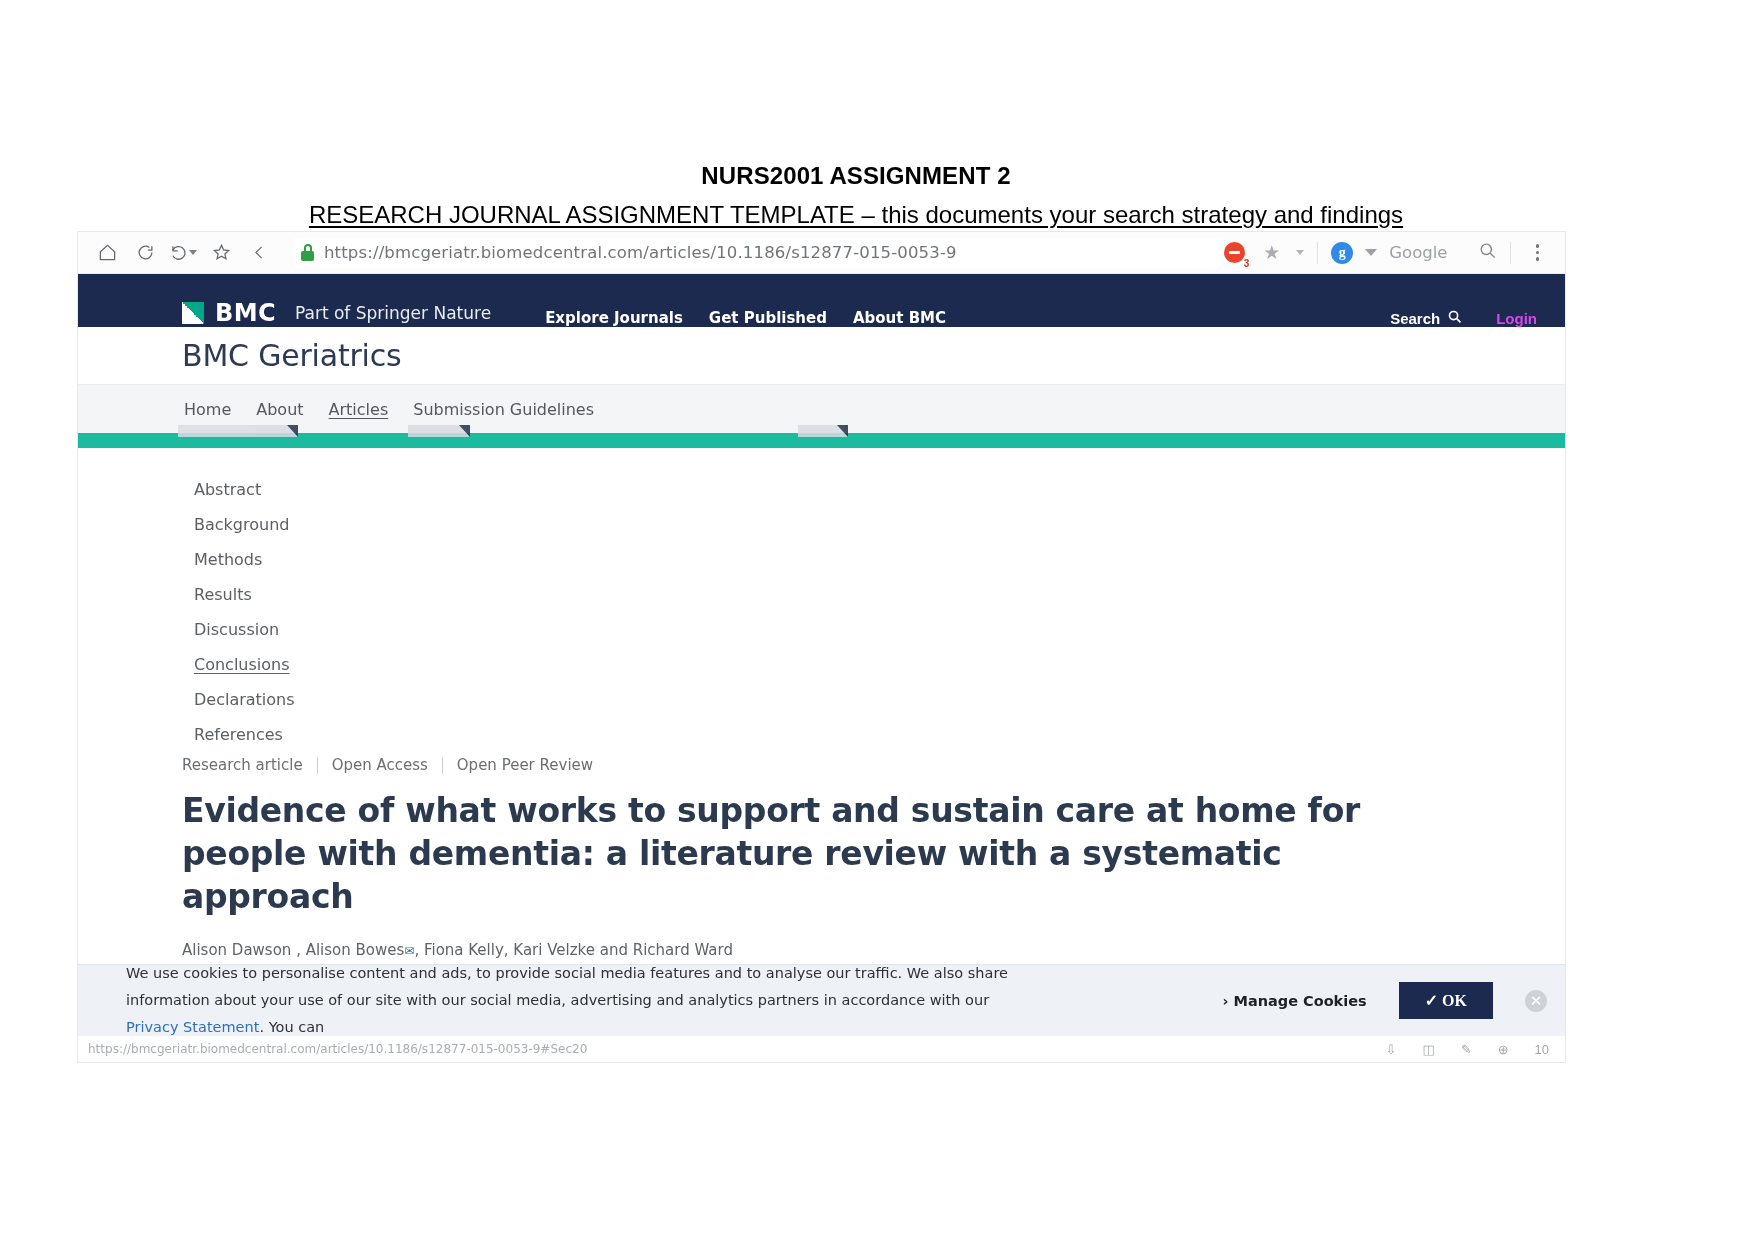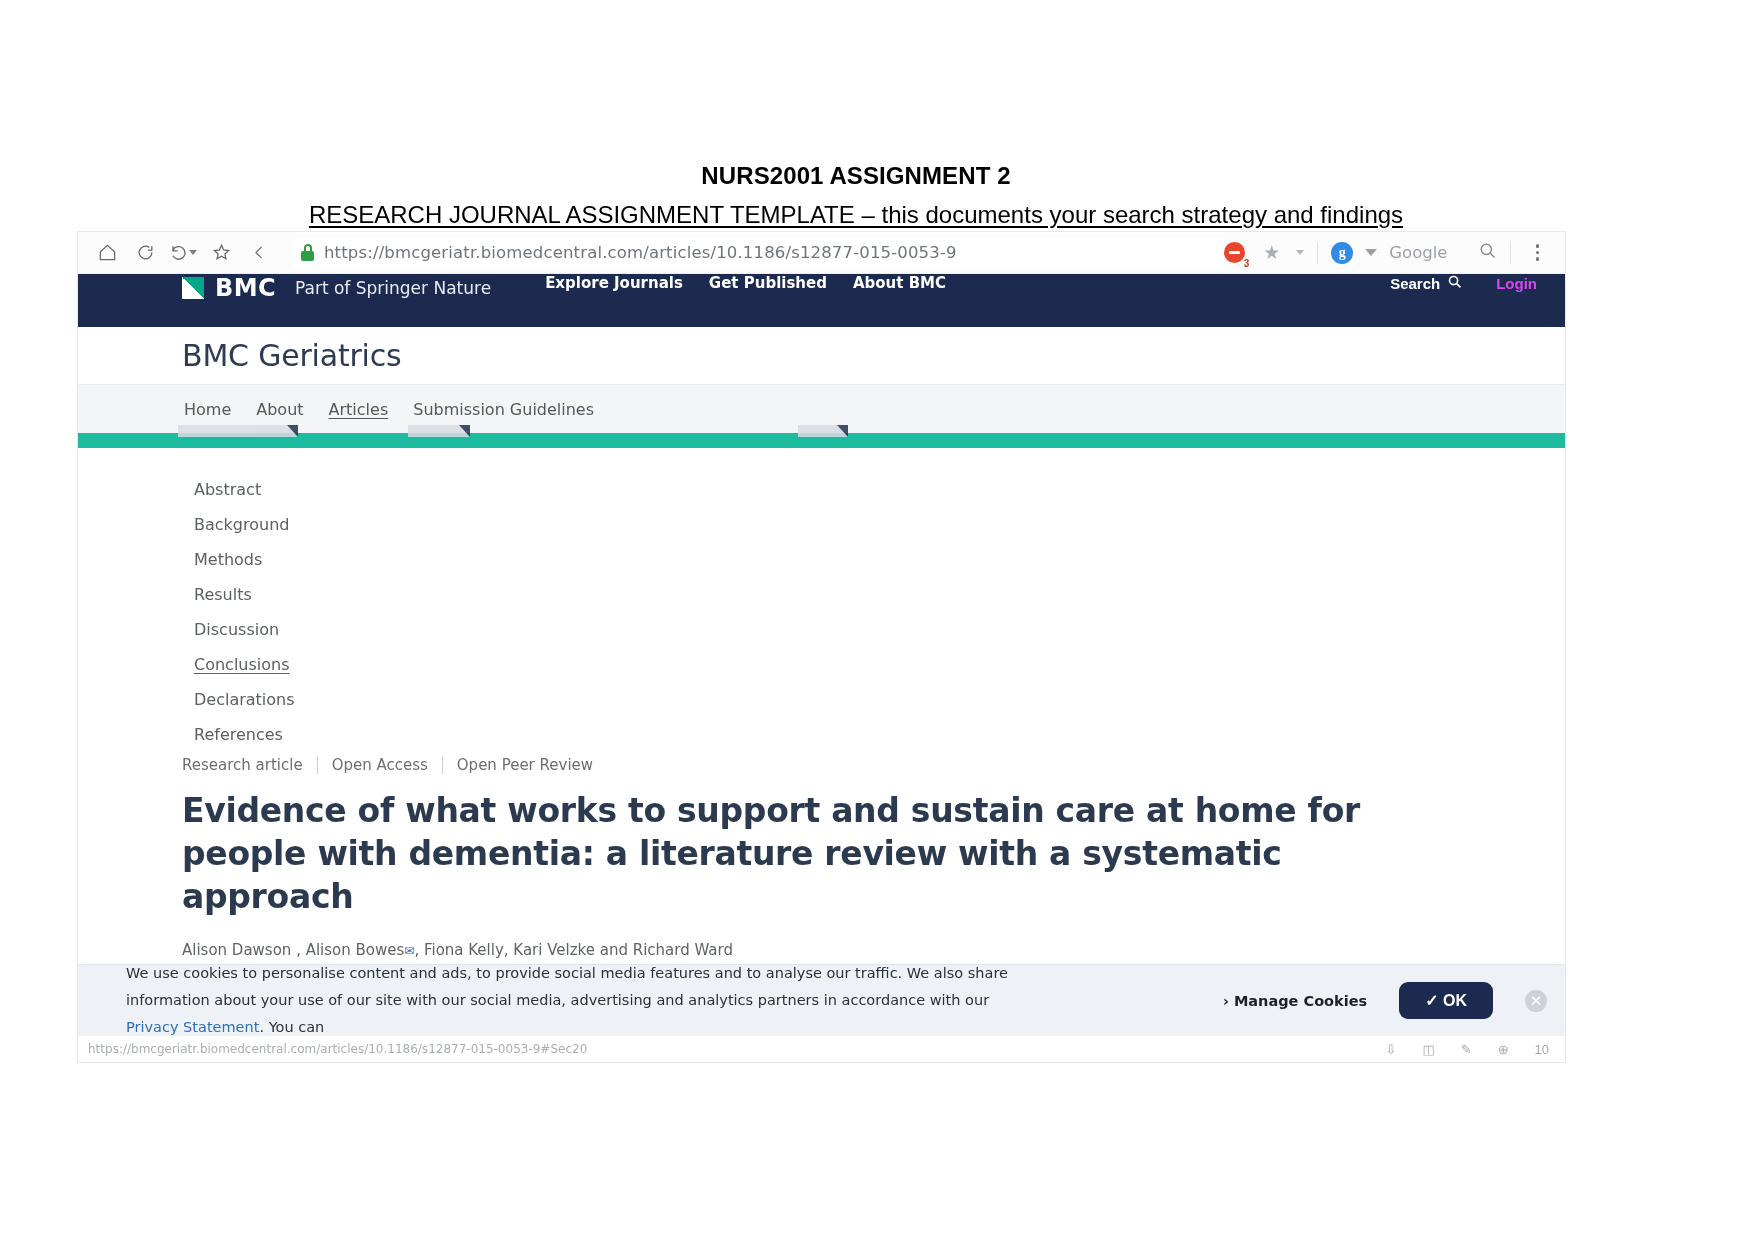--- a/index.html
+++ b/index.html
@@ -129,21 +129,21 @@
   .gtext { font-size: 16.5px; color: #9aa0a6; font-family: "DejaVu Sans", sans-serif; }
   .search-mini { color: #7d8388; margin-left: 26px; }
   .kebab { display: flex; flex-direction: column; gap: 3px; margin-left: 4px; padding: 0 8px; }
   .kebab span { width: 3.5px; height: 3.5px; border-radius: 50%; background: #6f7478; }
 
   
   .bmc-nav {
     height: 53px;
     background: #1b2a4e;
     display: flex;
-    align-items: flex-start;
+    align-items: flex-end;
     padding: 0 28px 0 104px;
   }
   .bmc-logo { display: flex; align-items: center; gap: 11px; }
   .bmc-mark {
     width: 22px; height: 22px;
     background: #ffffff;
     position: relative;
     flex: none;
   }
   .bmc-mark::after {
@@ -266,22 +266,21 @@
   .cookie-text a { color: #2e6fb7; text-decoration: none; }
   .cookie-right { margin-left: auto; display: flex; align-items: center; gap: 32px; }
   .manage {
     font-size: 14.5px; color: #1c2226; font-weight: bold;
     font-family: "DejaVu Sans", sans-serif;
   }
   .ok-btn {
     background: #1b2a4e; color: #ffffff;
     font-size: 16px; font-weight: bold;
     padding: 9px 26px;
-    font-family: Liberation Sans, sans-serif;
-    border-radius: 9px;
+    font-family: Liberation Serif, serif;
   }
   .close-x {
     width: 22px; height: 22px; border-radius: 50%;
     background: #cdd2d8; color: #ffffff;
     display: flex; align-items: center; justify-content: center;
     font-size: 15px; line-height: 1;
   }
 
   
   .statusbar {

